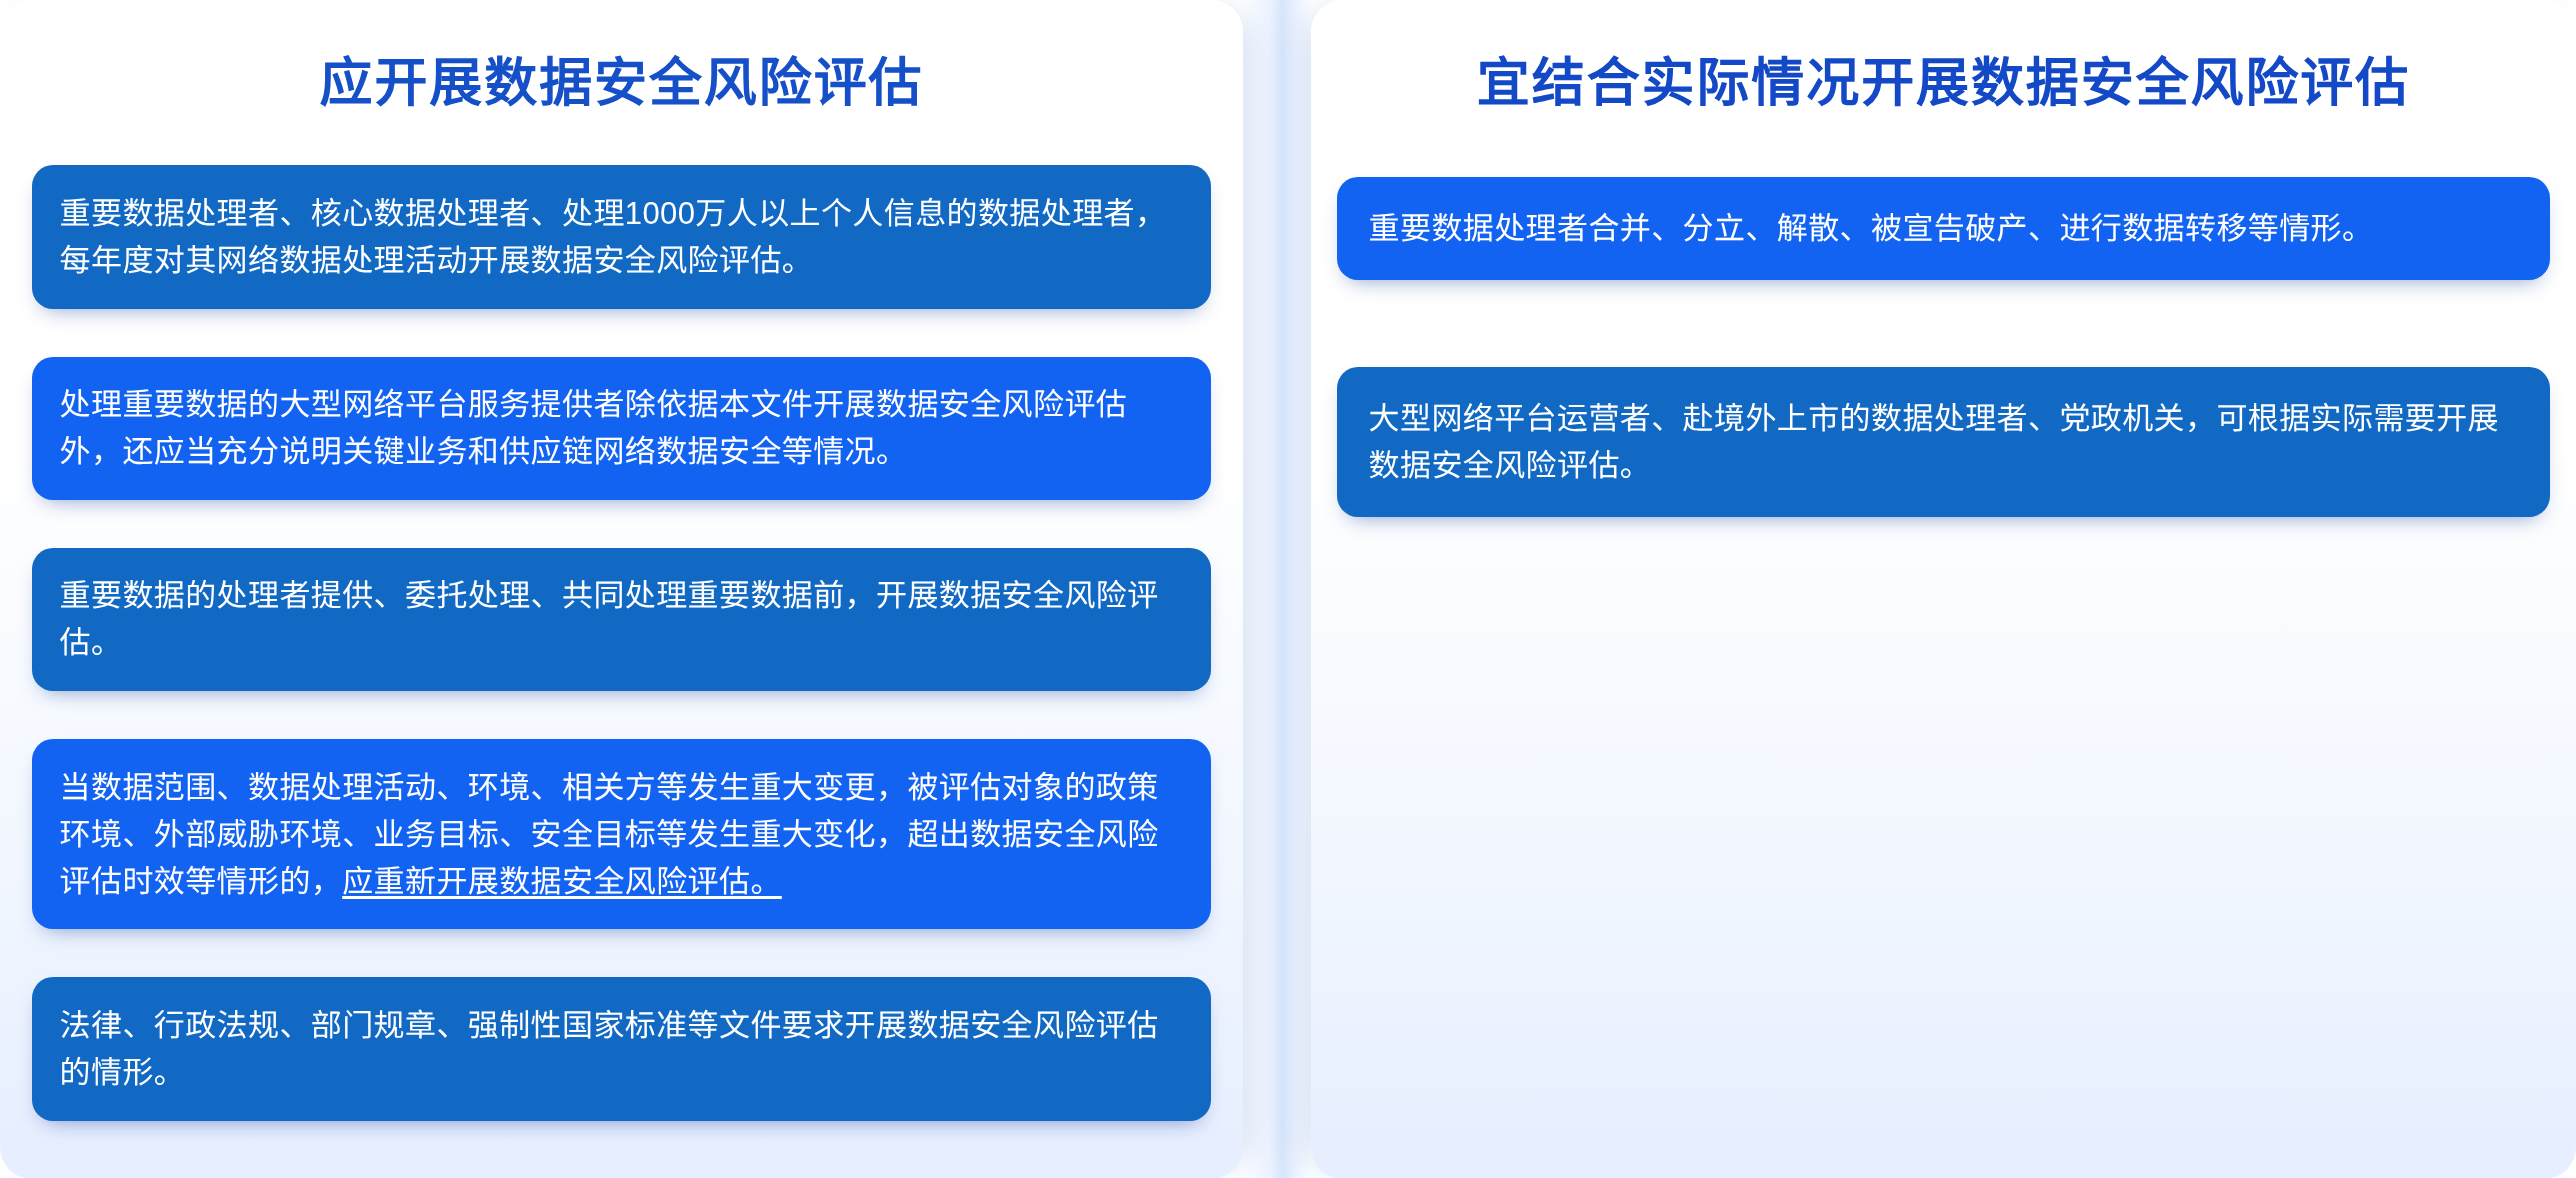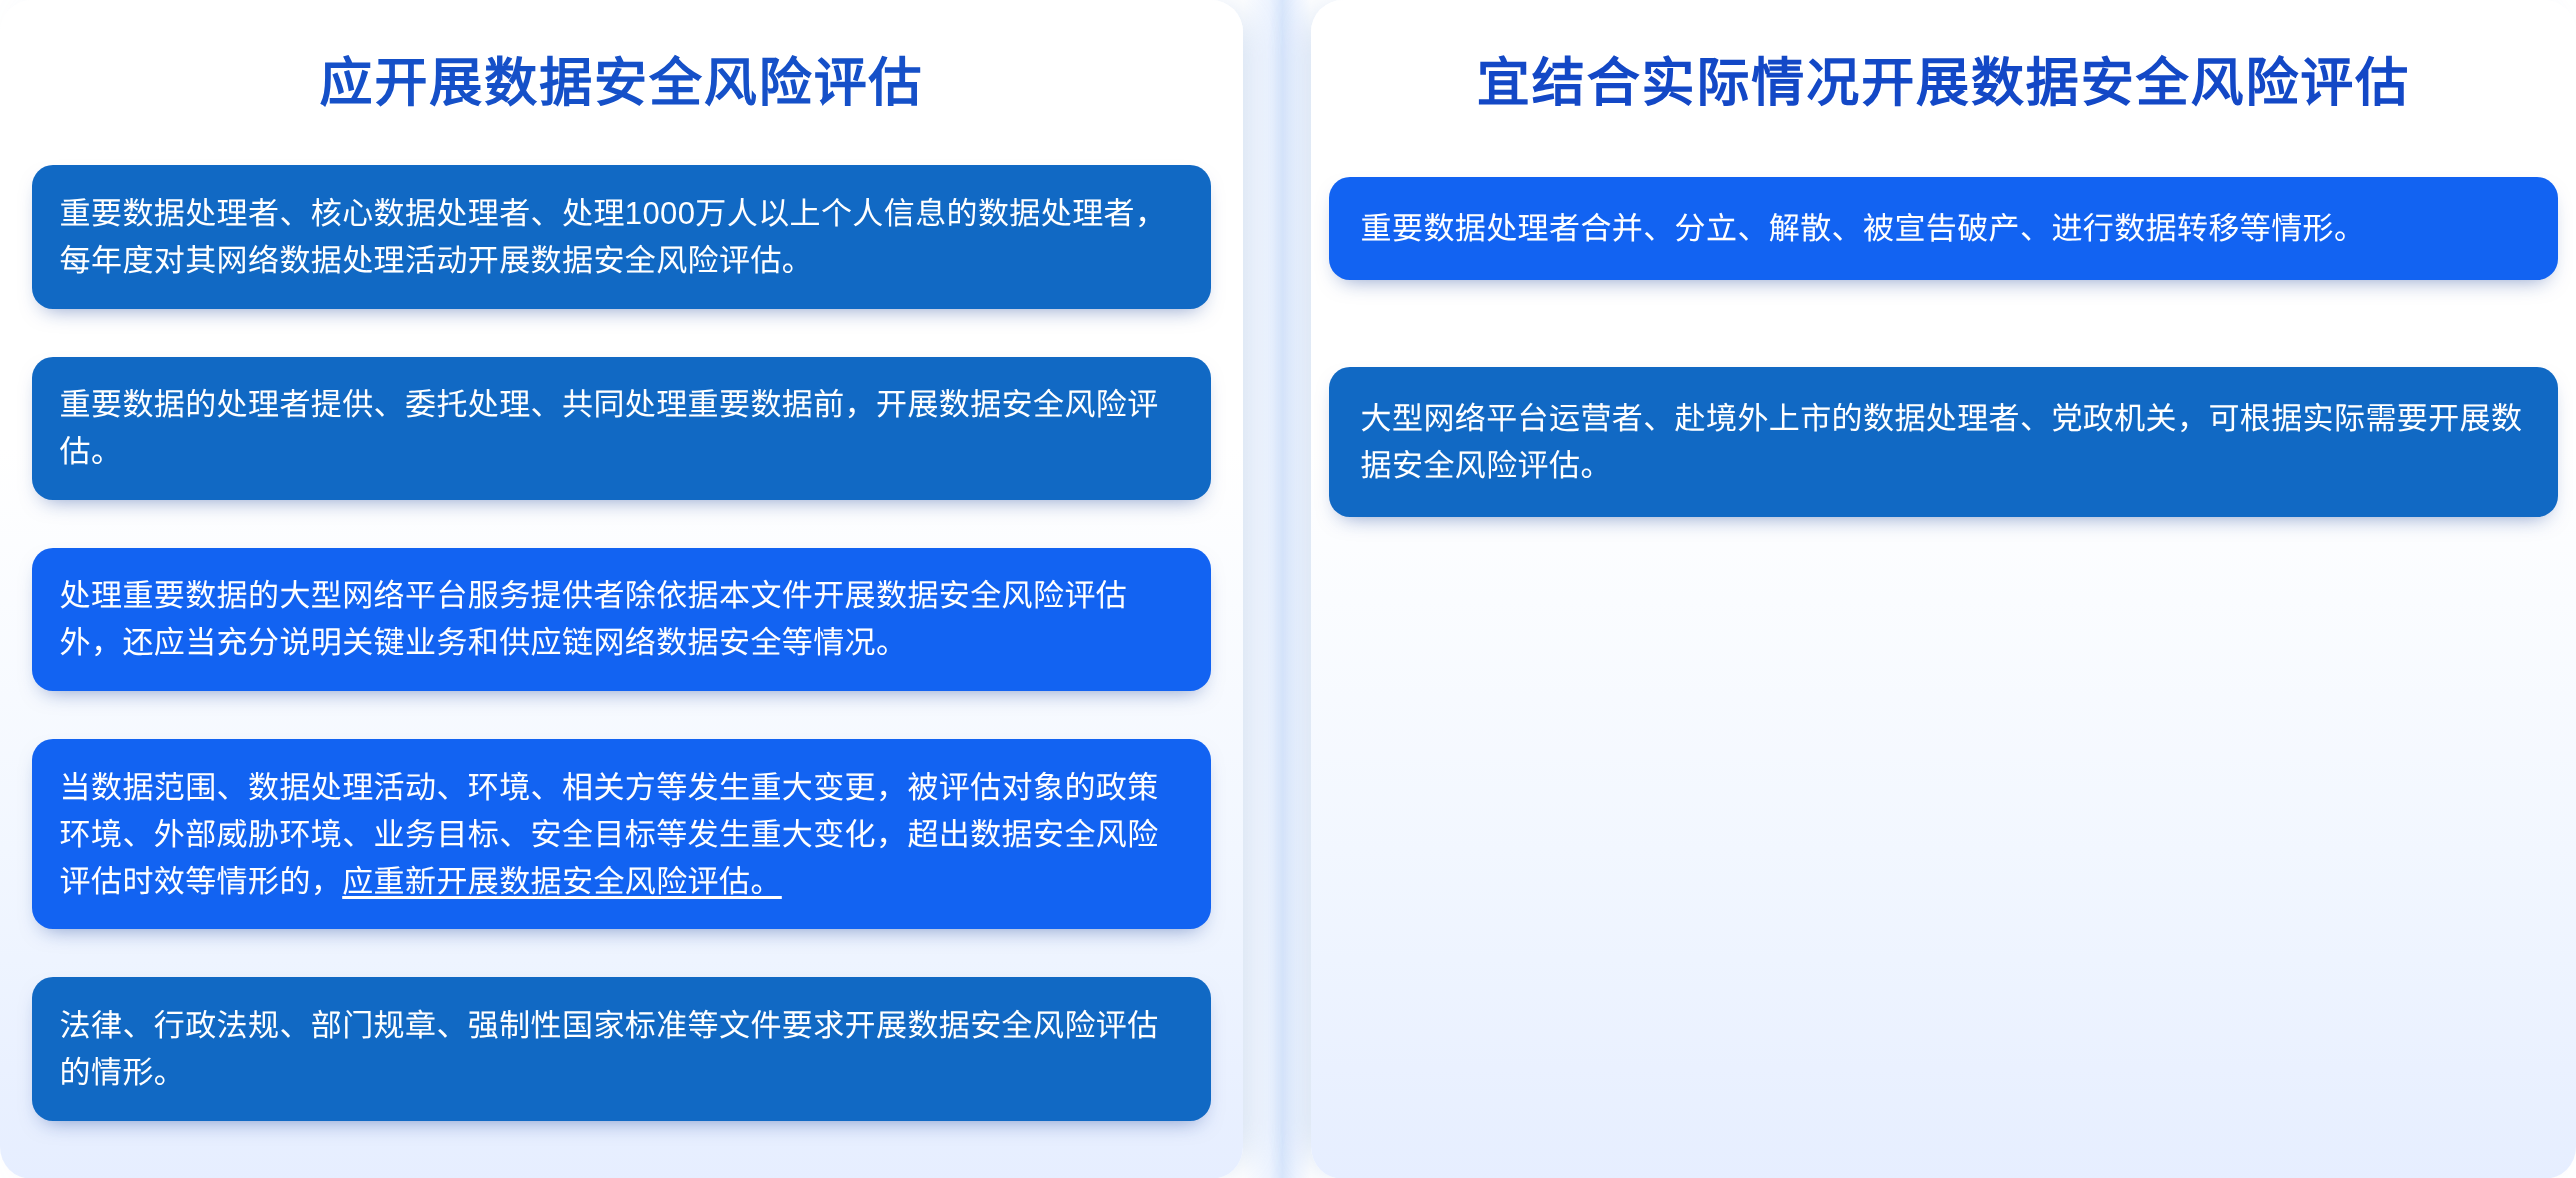--- a/index.html
+++ b/index.html
@@ -43,21 +43,21 @@
     box-shadow: 17px 0 38px -17px rgba(120,160,215,0.45);
   }
   .panel-gap {
     width: 68px;
     flex: 0 0 68px;
     background:
       linear-gradient(90deg, #ffffff 0%, #eef4ff 38%, #d8e6fb 58%, #eef4ff 78%, #ffffff 100%);
   }
   .panel-right {
     width: 1265px;
-    padding: 0 12px;
+    padding: 0 20px;
     box-shadow: -17px 0 38px -17px rgba(120,160,215,0.45);
   }
 
   
   .panel-title {
     text-align: center;
     color: #1550c8;
     font-weight: bold;
     font-size: 53px;
     line-height: 1.15;
@@ -103,26 +103,26 @@
 <div class="board">
 
   <section class="panel panel-left">
     <h2 class="panel-title">应开展数据安全风险评估</h2>
 
     <div class="cards">
       <div class="card deep">
         <span class="line">重要数据处理者、核心数据处理者、处理1000万人以上个人信息的数据处理者，每年度对其网络数据处理活动开展数据安全风险评估。</span>
       </div>
 
+      <div class="card bright">
+        <span class="line">处理重要数据的大型网络平台服务提供者除依据本文件开展数据安全风险评估外，还应当充分说明关键业务和供应链网络数据安全等情况。</span>
+      </div>
+
       <div class="card deep">
         <span class="line">重要数据的处理者提供、委托处理、共同处理重要数据前，开展数据安全风险评估。</span>
-      </div>
-
-      <div class="card bright">
-        <span class="line">处理重要数据的大型网络平台服务提供者除依据本文件开展数据安全风险评估外，还应当充分说明关键业务和供应链网络数据安全等情况。</span>
       </div>
 
       <div class="card bright">
         <span>当数据范围、数据处理活动、环境、相关方等发生重大变更，被评估对象的政策环境、外部威胁环境、业务目标、安全目标等发生重大变化，超出数据安全风险评估时效等情形的，</span><span class="u">应重新开展数据安全风险评估。</span>
       </div>
 
       <div class="card deep">
         <span class="line">法律、行政法规、部门规章、强制性国家标准等文件要求开展数据安全风险评估的情形。</span>
       </div>
     </div>

